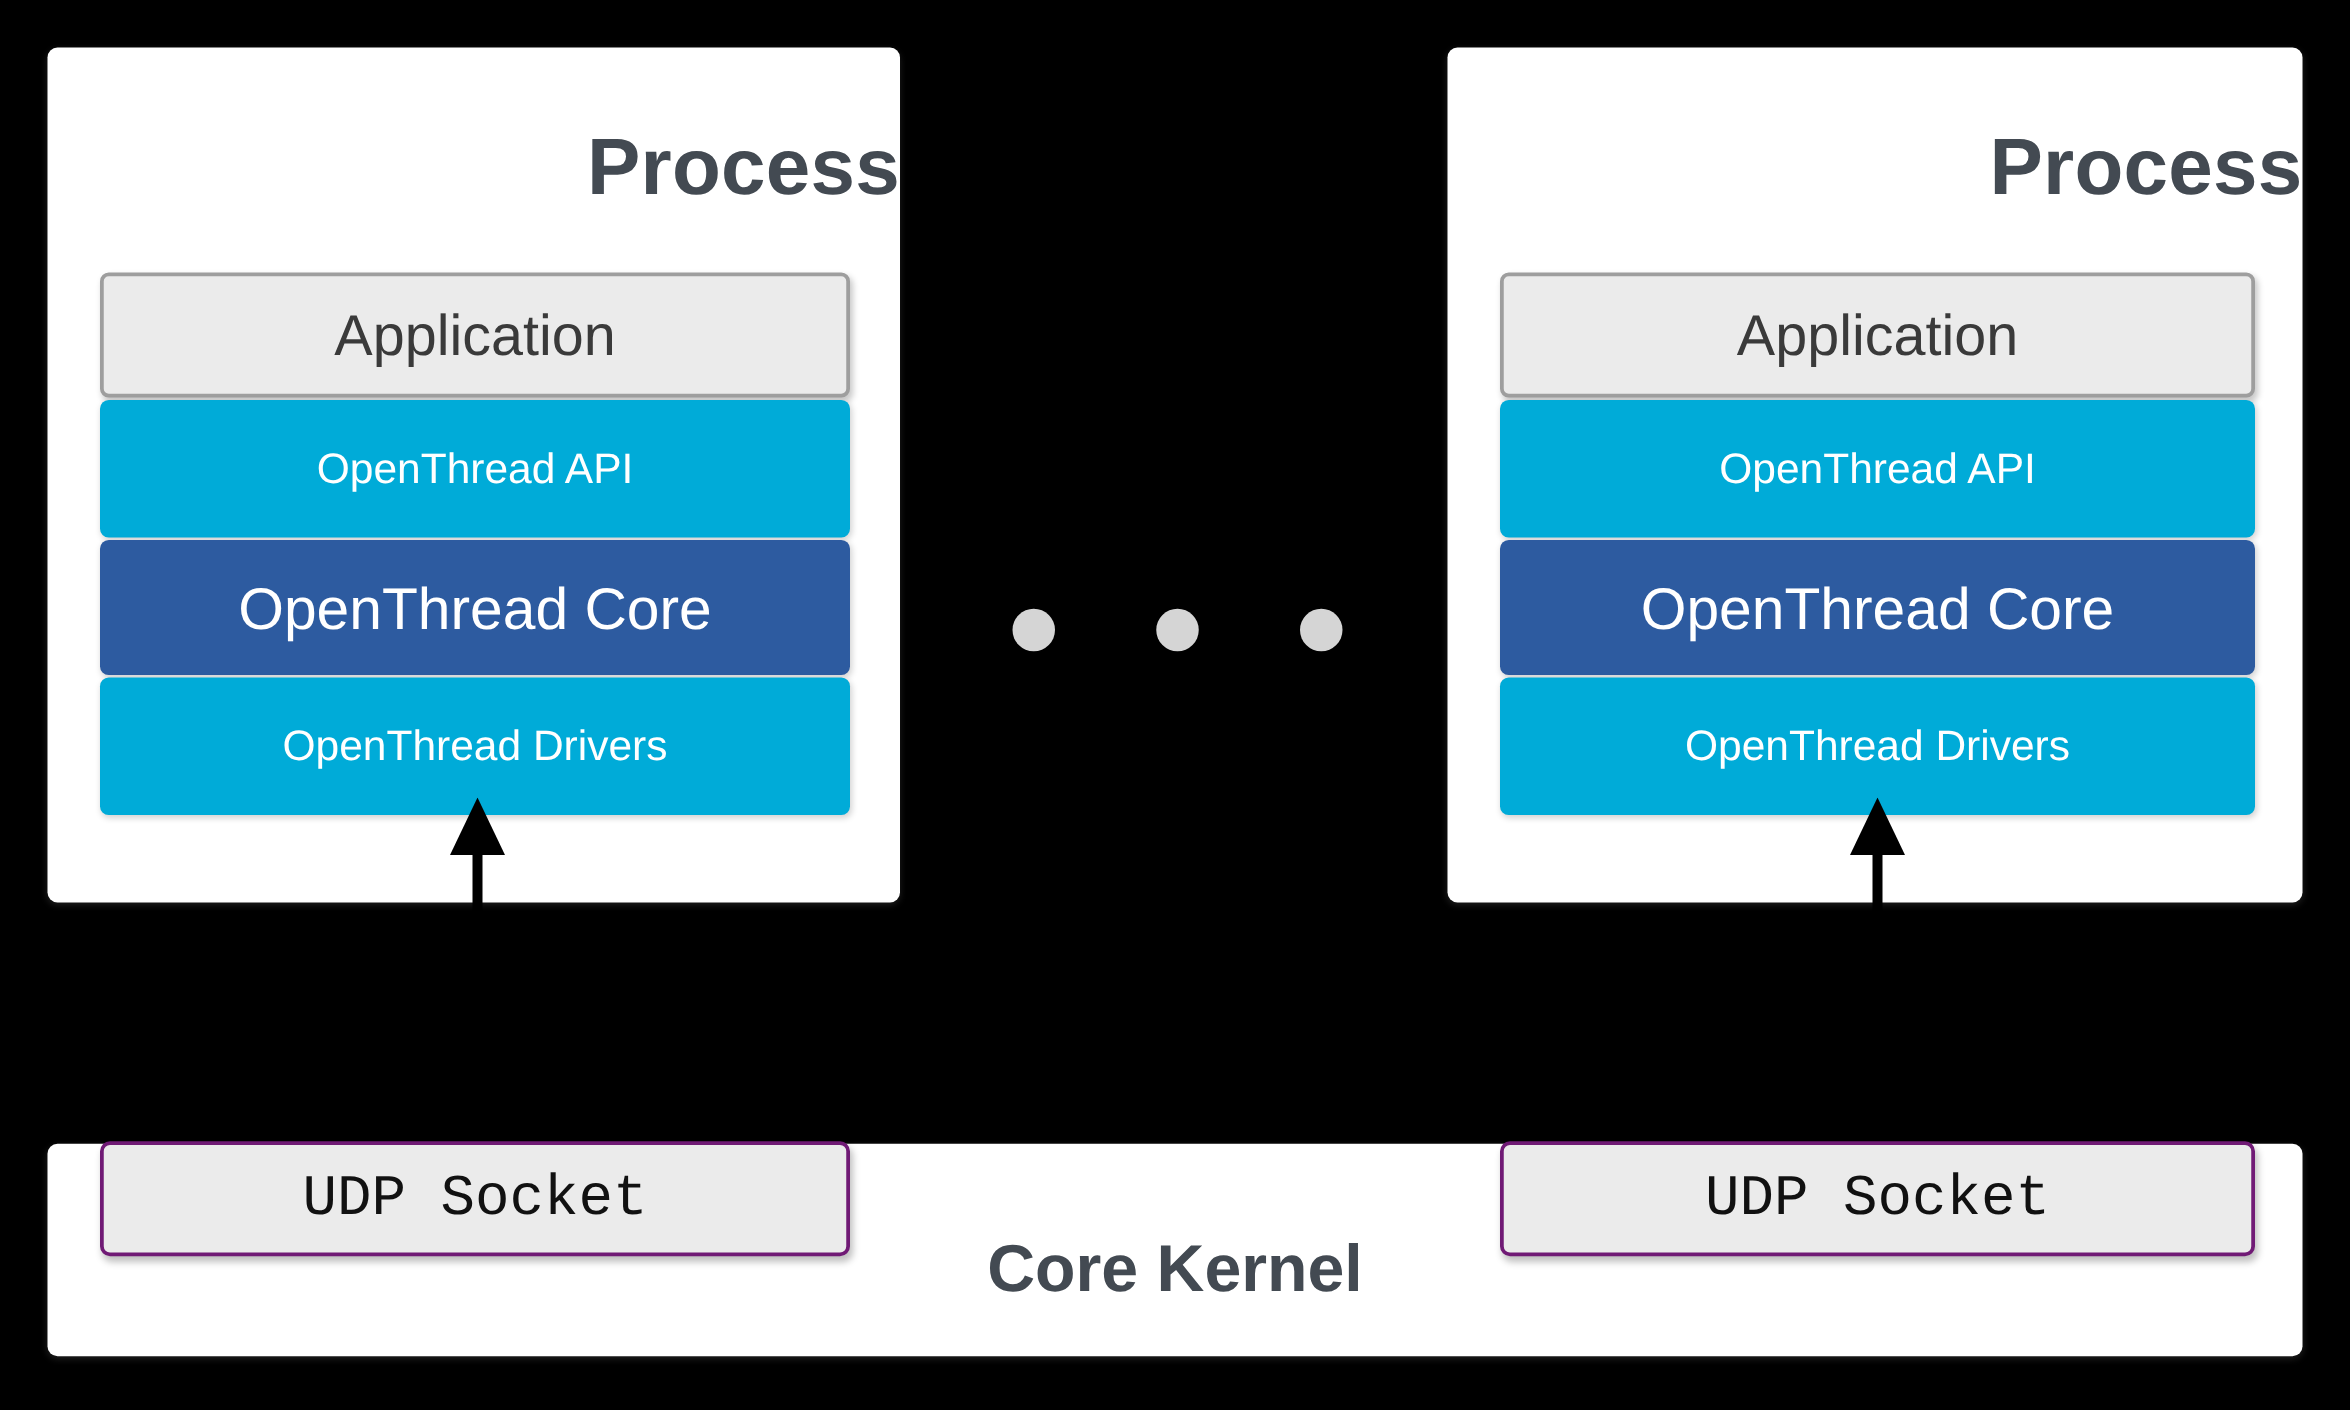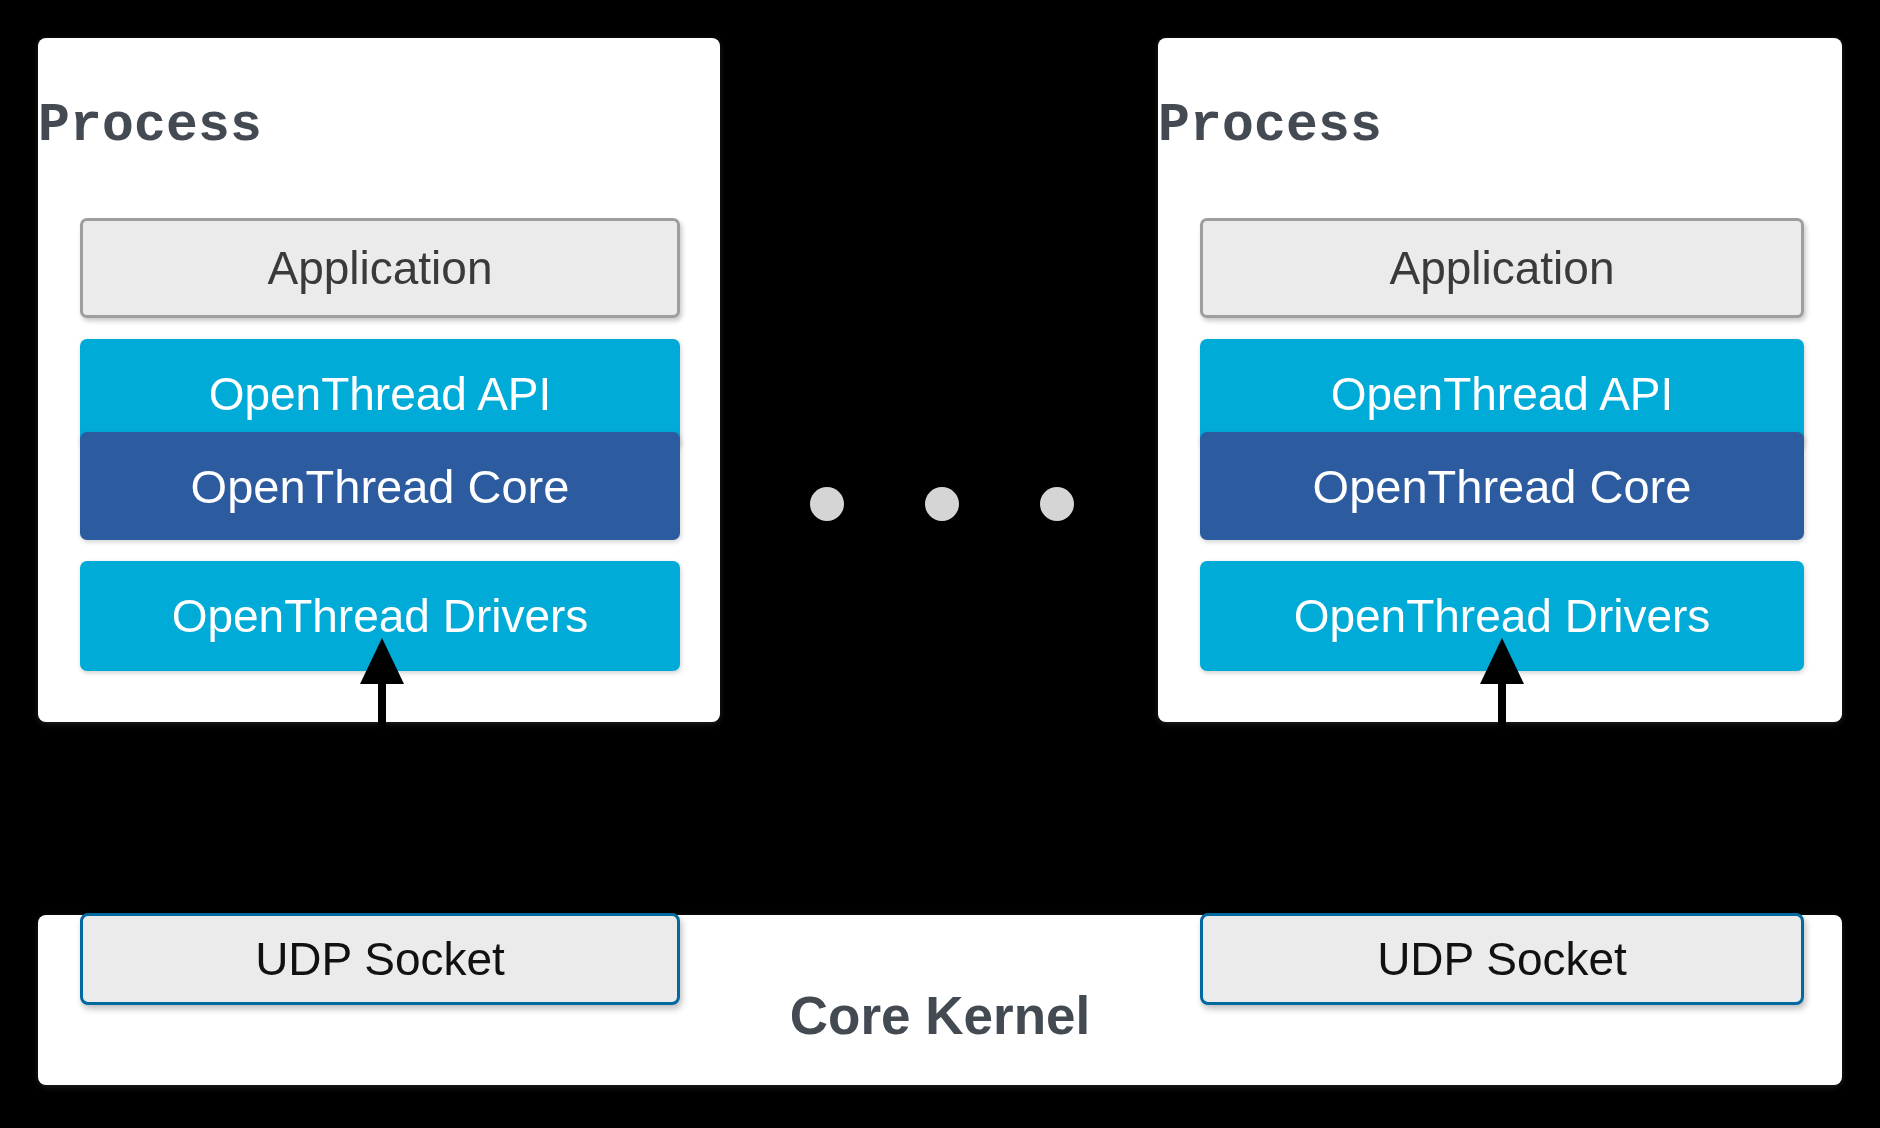--- a/index.html
+++ b/index.html
@@ -21,26 +21,25 @@
     position: absolute;
     background: #ffffff;
     border-radius: 8px;
     box-shadow: 0 2px 6px rgba(255,255,255,0.12);
   }
   .process-title {
     position: absolute;
     left: 0;
     right: 0;
     top: 58px;
-    text-align: left;
-    font-size: 53px;
+    text-align: right;
+    font-size: 64px;
     font-weight: bold;
     color: #434A52;
     letter-spacing: 0.2px;
-    font-family: Liberation Mono, monospace;
   }
 
   
   .layer {
     position: absolute;
     display: flex;
     align-items: center;
     justify-content: center;
     box-sizing: border-box;
     border-radius: 7px;
@@ -49,23 +48,22 @@
     background: #EBEBEB;
     border: 3px solid #9E9E9E;
     color: #3A3A3A;
     font-size: 46px;
     box-shadow: 2px 3px 5px rgba(0,0,0,0.22);
     align-items: center;
   }
   .layer-api, .layer-drivers {
     background: #00ABD8;
     color: #ffffff;
-    font-size: 46px;
+    font-size: 34px;
     box-shadow: 1px 2px 5px rgba(0,0,0,0.18);
-    margin-top: 19px;
   }
   .layer-core {
     background: #2D5BA0;
     color: #ffffff;
     font-size: 47px;
     box-shadow: 1px 2px 5px rgba(0,0,0,0.18);
   }
 
   
   .arrow { position: absolute; }
@@ -93,25 +91,26 @@
     font-weight: bold;
     color: #434A52;
   }
   .udp-box {
     position: absolute;
     display: flex;
     align-items: center;
     justify-content: center;
     box-sizing: border-box;
     background: #EBEBEB;
-    border: 3px solid #0369a1;
+    border: 3px solid #701a75;
     border-radius: 8px;
     color: #111111;
     font-size: 46px;
     box-shadow: 2px 4px 6px rgba(0,0,0,0.25);
+    font-family: Liberation Mono, monospace;
   }
 </style>
 </head>
 <body>
 
 <div id="canvas">
 
   <div class="process-card" style="left:38px; top:38px; width:682px; height:684px;">
     <div class="process-title">Process</div>
   </div>

